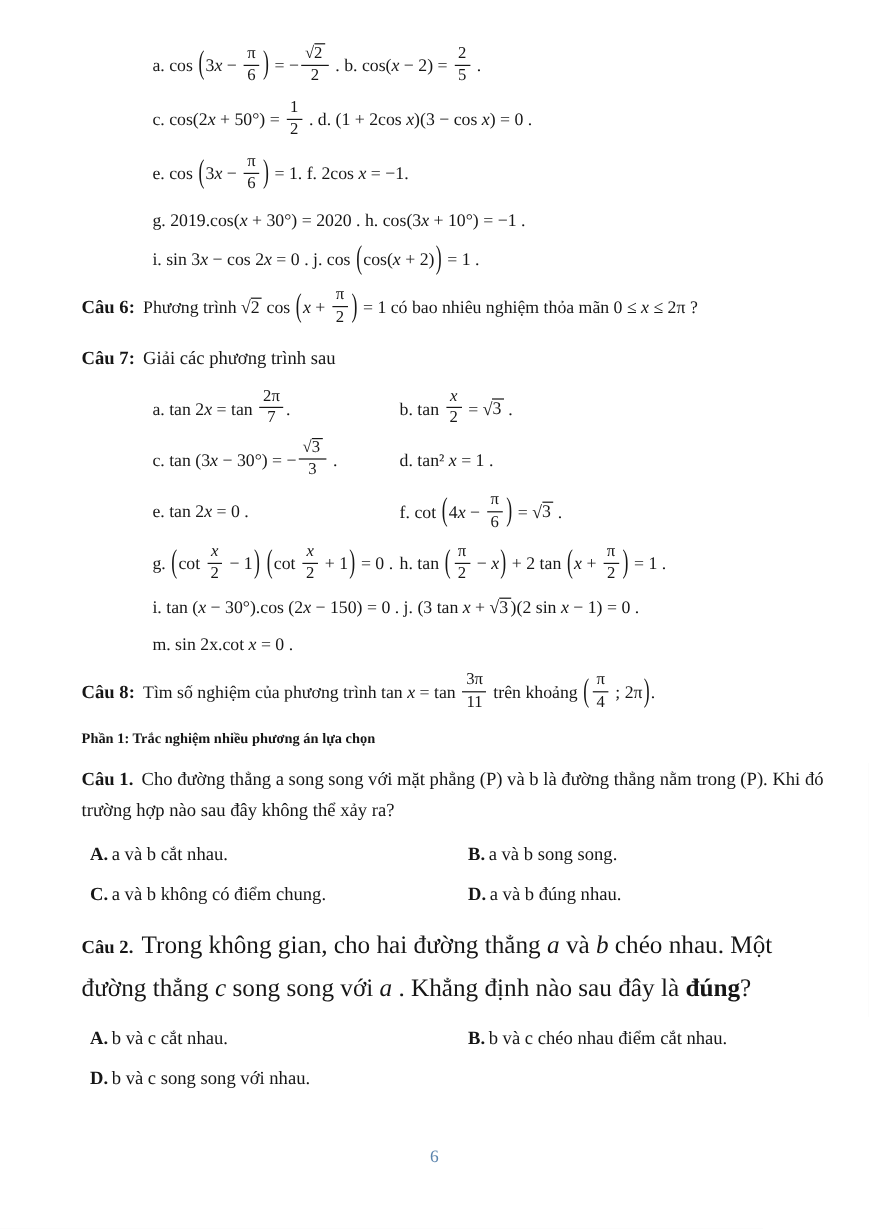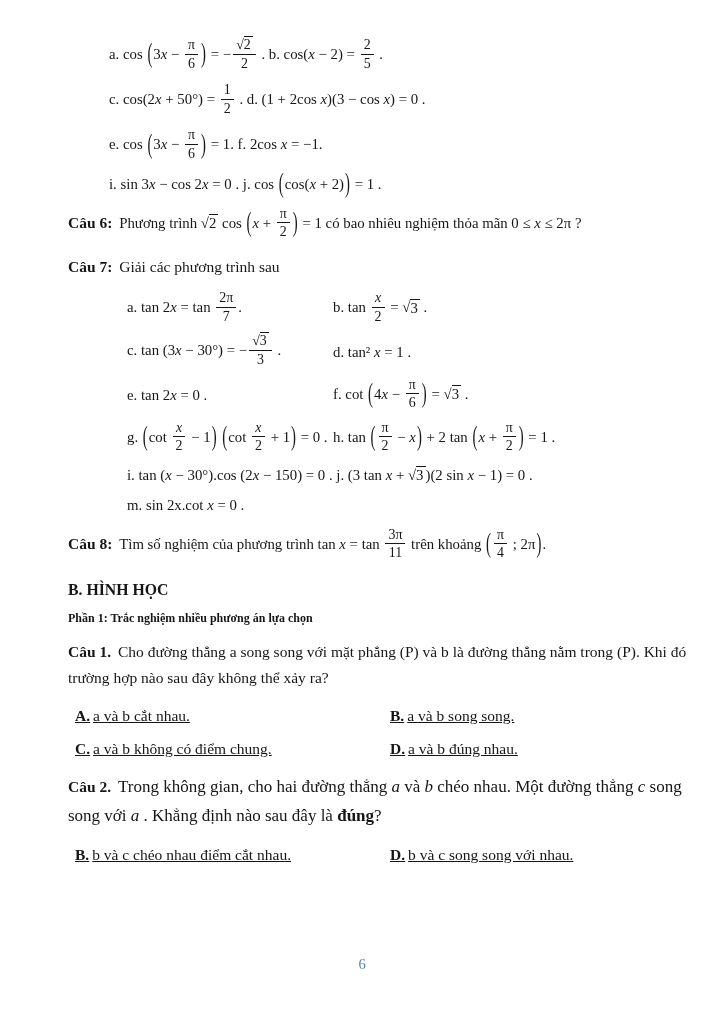--- a/index.html
+++ b/index.html
@@ -1,20 +1,20 @@
 <!DOCTYPE html>
 <html><head>
 <meta charset="utf-8">
 <style>
   html,body{margin:0;padding:0;background:#e8e8e8;}
   body{width:724px;height:1024px;overflow:hidden;position:relative;
        font-family:"Liberation Serif","DejaVu Serif",serif;color:#161616;background:#ffffff;}
   .page{padding:28px 24px 0 68px;font-size:15.5px;line-height:1.45;}
   
-  .toplist{margin-left:41px;}
+  .toplist{margin-left:59px;}
   .toplist .row{margin:11px 0;}
   
   .q{margin:12px 0;line-height:1.7;}
   .q > b{margin-right:3px;margin-top:12px;}
   
   .eq{font-size:14.8px;}
   .fr{display:inline-block;vertical-align:middle;text-align:center;
       font-size:0.94em;line-height:1.12;margin:0 2px;transform:translateY(-2px);}
   .fr > .n{display:block;padding:0 3px 1px;border-bottom:1px solid #161616;}
   .fr > .d{display:block;padding:1px 3px 0;}
@@ -24,36 +24,37 @@
       padding:0 1px;font-weight:400;}
   
   .c7{margin-left:59px;}
   .c7 .grow{display:grid;grid-template-columns:206px 1fr;margin:9px 0;align-items:center;}
   .c7 .grow.single{grid-template-columns:1fr;}
   
   .hdr{font-weight:bold;font-size:15.8px;margin:16px 0 4px;}
   .hdr2{font-weight:bold;font-size:12px;margin:8px 0 4px;}
   
   .opts{display:grid;grid-template-columns:315px 1fr;margin:4px 0 8px 7px;
-        row-gap:9px;line-height:1.55;text-decoration:underline;}
+        row-gap:9px;line-height:1.55;}
   .opt > b{margin-right:3px;}
   
   .footer{position:absolute;left:0;right:0;top:956px;text-align:center;
           font-size:14.5px;}
   i{font-style:italic;}
 </style>
 </head>
 <body style="background: rgb(255, 255, 255);">
 
 <div class="page">
 
   <div class="toplist">
     <div class="row eq">a. cos <span class="bp">(</span>3<i>x</i> − <span class="fr"><span class="n">π</span><span class="d">6</span></span><span class="bp">)</span> = −<span class="fr"><span class="n"><span class="sq">√<span class="v">2</span></span></span><span class="d">2</span></span> . b. cos(<i>x</i> − 2) = <span class="fr"><span class="n">2</span><span class="d">5</span></span> .</div>
     <div class="row eq">c. cos(2<i>x</i> + 50°) = <span class="fr"><span class="n">1</span><span class="d">2</span></span> . d. (1 + 2cos <i>x</i>)(3 − cos <i>x</i>) = 0 .</div>
     <div class="row eq">e. cos <span class="bp">(</span>3<i>x</i> − <span class="fr"><span class="n">π</span><span class="d">6</span></span><span class="bp">)</span> = 1. f. 2cos <i>x</i> = −1.</div>
+    <div class="row eq">g. 2019.cos(<i>x</i> + 30°) = 2020 . h. cos(3<i>x</i> + 10°) = −1 .</div>
     <div class="row eq">i. sin 3<i>x</i> − cos 2<i>x</i> = 0 . j. cos <span class="bp">(</span>cos(<i>x</i> + 2)<span class="bp">)</span> = 1 .</div>
   </div>
 
   <div class="q">
     <b>Câu 6:</b>
     <span class="eq">Phương trình <span class="sq">√<span class="v">2</span></span> cos <span class="bp">(</span><i>x</i> + <span class="fr"><span class="n">π</span><span class="d">2</span></span><span class="bp">)</span> = 1 có bao nhiêu nghiệm thỏa mãn 0 ≤ <i>x</i> ≤ 2π ?</span>
   </div>
 
   <div class="q">
     <b>Câu 7:</b>
@@ -84,21 +85,20 @@
       <span class="eq">m. sin 2x.cot <i>x</i> = 0 .</span>
       <span class="eq"></span>
     </div>
   </div>
 
   <div class="q">
     <b>Câu 8:</b>
     <span class="eq">Tìm số nghiệm của phương trình tan <i>x</i> = tan <span class="fr"><span class="n">3π</span><span class="d">11</span></span> trên khoảng <span class="bp">(</span><span class="fr"><span class="n">π</span><span class="d">4</span></span> ; 2π<span class="bp">)</span>.</span>
   </div>
 
-  <div class="hdr">B. HÌNH HỌC</div>
   <div class="hdr2">Phần 1: Trắc nghiệm nhiều phương án lựa chọn</div>
 
   <div class="q">
     <b>Câu 1.</b>
     <span>Cho đường thẳng a song song với mặt phẳng (P) và b là đường thẳng nằm trong (P). Khi đó trường hợp nào sau đây không thể xảy ra?</span>
   </div>
   <div class="opts">
     <div class="opt">
       <b>A.</b><span>a và b cắt nhau.</span>
     </div>
@@ -108,23 +108,26 @@
     <div class="opt">
       <b>C.</b><span>a và b không có điểm chung.</span>
     </div>
     <div class="opt">
       <b>D.</b><span>a và b đúng nhau.</span>
     </div>
   </div>
 
   <div class="q">
     <b>Câu 2.</b>
-    <span class="eq" style="font-size:17px">Trong không gian, cho hai đường thẳng <i>a</i> và <i>b</i> chéo nhau. Một đường thẳng <i>c</i> song song với <i>a</i> . Khẳng định nào sau đây là <b>đúng</b>?</span>
+    <span class="eq" style="font-size:21px">Trong không gian, cho hai đường thẳng <i>a</i> và <i>b</i> chéo nhau. Một đường thẳng <i>c</i> song song với <i>a</i> . Khẳng định nào sau đây là <b>đúng</b>?</span>
   </div>
   <div class="opts">
+    <div class="opt">
+      <b>A.</b><span>b và c cắt nhau.</span>
+    </div>
     <div class="opt">
       <b>B.</b><span>b và c chéo nhau điểm cắt nhau.</span>
     </div>
     <div class="opt">
       <b>D.</b><span>b và c song song với nhau.</span>
     </div>
   </div>
 
 </div>
 

